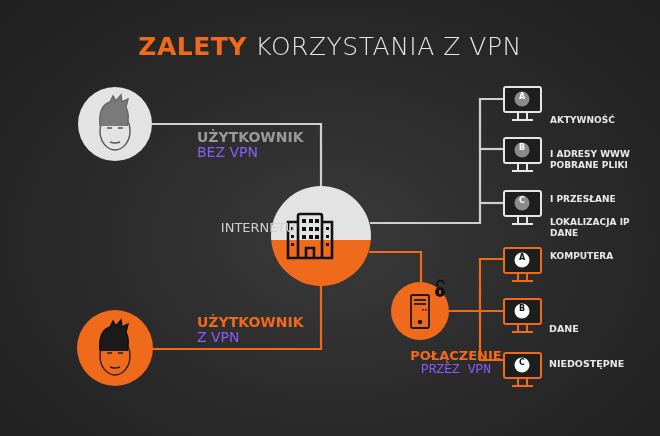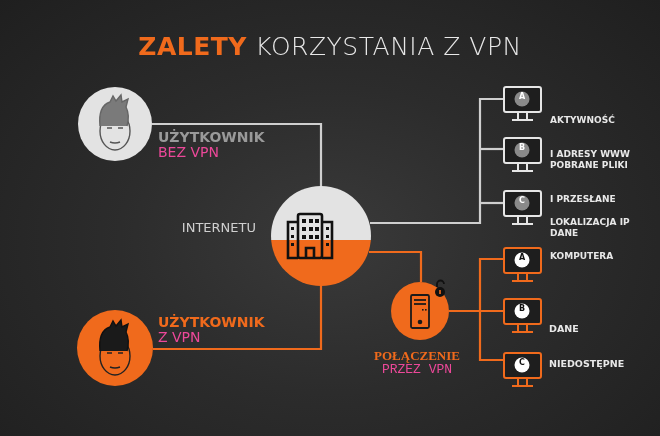--- a/index.html
+++ b/index.html
@@ -8,23 +8,23 @@
     background: radial-gradient(ellipse at 50% 55%, #3a3a3a 0%, #2c2c2c 45%, #1f1f1f 100%);
     font-family: "DejaVu Sans", sans-serif;
   }
   .canvas { position: absolute; left: 0; top: 0; width: 660px; height: 332px; }
   .title {
     position: absolute; left: 0; width: 660px; top: 32px; text-align: center;
     font-family: "DejaVu Sans", sans-serif; font-size: 25px; letter-spacing: 0.5px;
     color: #e8e8e8; font-weight: 300;
   }
   .title .hl { color: #f06a1c; font-weight: bold; }
-  .lbl { position: absolute; font-family: "DejaVu Sans", sans-serif; line-height: 1.05; }
+  .lbl { position: absolute; font-family: "DejaVu Sans", sans-serif; line-height: 1.05; margin-left: 39px; }
   .lbl .l1 { display: block; font-weight: bold; font-size: 14px; }
-  .lbl .l2 { display: block; font-size: 14px; color: #ec4899; }
+  .lbl .l2 { display: block; font-size: 14px; color: #8b5cf6; }
   .small-lbl { position: absolute; font-family: "DejaVu Sans", sans-serif; font-size: 9px; font-weight: bold; color: #e8e8e8; line-height: 1.12; text-transform: uppercase; }
   .small-lbl span { display: block; margin-top: 24px; }
 </style>
 </head>
 <body>
 
 <div class="canvas">
 
   <div class="title">
     <span class="hl">ZALETY</span>
@@ -171,21 +171,21 @@
   <div class="lbl" style="left:168px;top:221px;text-align:right;width:88px;">
     <span class="l2" style="color:#cfcfcf;font-size:13px;">INTERNETU</span>
   </div>
 
   <div class="lbl" style="left:158px;top:315px;">
     <span class="l1" style="color:#f06a1c;">UŻYTKOWNIK</span>
     <span class="l2">Z VPN</span>
   </div>
 
   <div class="lbl" style="left:362px;top:349px;text-align:center;width:110px;">
-    <span class="l1" style="color:#f06a1c;font-size:13px;font-family:Liberation Serif, serif;">POŁĄCZENIE</span>
+    <span class="l1" style="color:#f06a1c;font-size:13px;">POŁĄCZENIE</span>
     <span class="l2" style="font-size:13px;font-family:Liberation Mono, monospace;">PRZEZ VPN</span>
   </div>
 
   <div class="small-lbl" style="left:550px;top:91px;">
     <span>AKTYWNOŚĆ</span>
     <span>I ADRESY WWW</span>
   </div>
   <div class="small-lbl" style="left:550px;top:136px;">
     <span>POBRANE PLIKI</span>
     <span>I PRZESŁANE</span>

